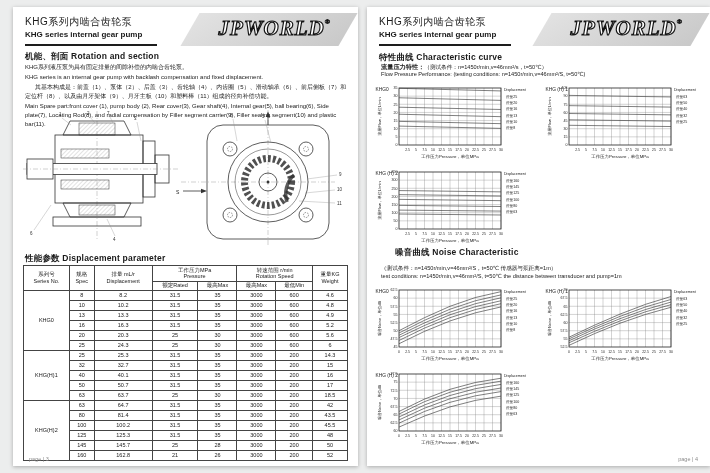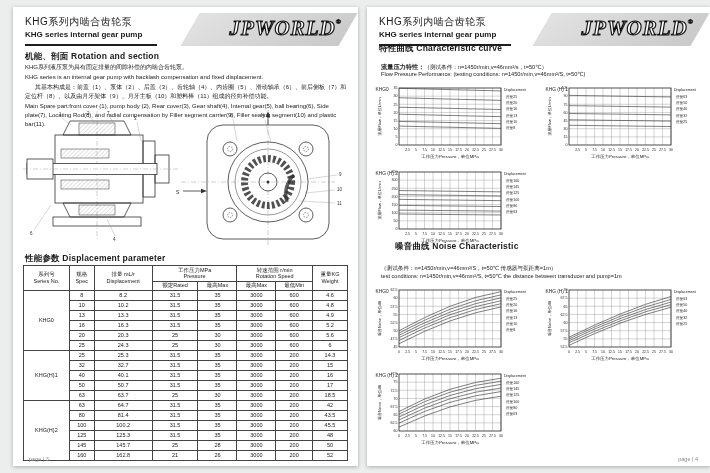--- a/index.html
+++ b/index.html
@@ -4,21 +4,21 @@
 <style>
   html,body{margin:0;padding:0;}
   body{background:#e7e8e8;font-family:"Liberation Sans","DejaVu Sans",sans-serif;color:#1a1a1a;}
   .canvas{position:relative;width:710px;height:473px;overflow:hidden;background:#eceded;}
   .page{position:absolute;top:7px;height:459px;background:#fff;box-shadow:0 1px 4px rgba(0,0,0,.28);}
   .page-left{left:13px;width:345px;}
   .page-right{left:367px;width:343px;}
 
   .page-header{position:absolute;top:8px;left:12px;right:8px;height:36px;}
   .swoosh{position:absolute;right:2px;top:-2px;width:158px;height:33px;background:linear-gradient(135deg,#e2e2e2,#c9c9c9);transform:skewX(-30deg);}
-  .logo{position:absolute;right:8px;top:1px;font-family:"Liberation Serif","DejaVu Serif",serif;font-style:italic;font-weight:bold;font-size:21px;letter-spacing:1px;color:#fff;margin-left:36px;-webkit-text-stroke:1.2px #141414;}
+  .logo{position:absolute;right:19px;top:1px;font-family:"Liberation Serif","DejaVu Serif",serif;font-style:italic;font-weight:bold;font-size:21px;letter-spacing:1px;color:#fff;margin-left:36px;-webkit-text-stroke:1.2px #141414;}
   .logo sup{font-size:7px;vertical-align:11px;-webkit-text-stroke:.6px #141414;}
   .title-cn{font-size:10px;font-weight:normal;letter-spacing:.5px;}
   .title-en{font-size:8px;font-weight:bold;margin-top:1px;}
   .title-rule{position:absolute;left:0;top:29px;width:132px;height:1.6px;background:#1d1d1d;}
 
   .sec-h{position:absolute;left:12px;font-size:8.5px;font-weight:bold;letter-spacing:.2px;}
   .paras{position:absolute;left:12px;right:9px;font-size:6px;line-height:1.5;color:#222;}
   .paras p{margin:0 0 1px 0;}
   .paras p.indent{text-indent:10px;}
   .cond{position:absolute;left:14px;font-size:5.6px;color:#222;white-space:nowrap;}
@@ -325,21 +325,21 @@
 
   <div class="page page-right">
     <div class="page-header">
       <div class="swoosh"></div>
       <div class="logo"><span>JPWORLD</span><sup>®</sup></div>
       <div class="title-cn">KHG系列内啮合齿轮泵</div>
       <div class="title-en">KHG series internal gear pump</div>
       <div class="title-rule"></div>
     </div>
 
-    <div class="sec-h" style="top:36px;">特性曲线 Characteristic curve</div>
+    <div class="sec-h" style="top:45px;">特性曲线 Characteristic curve</div>
     <div class="cond" style="top:56px;"><b>流量压力特性：</b><span>（测试条件：n=1450r/min,v=46mm²/s，t=50℃）</span></div>
     <div class="cond" style="top:64px;">Flow Pressure Performance: (testing conditions: n=1450r/min,v=46mm²/S, t=50℃)</div>
 
     <div class="chart" style="left:8px;top:74px;"><svg width="164" height="82" viewBox="0 0 164 82">
           <line x1="32.5" y1="7" x2="32.5" y2="64" stroke="#828282" stroke-width="0.35"></line>
           <text x="32.5" y="69.5" font-size="3.4" fill="#222" text-anchor="middle">2.5</text>
           <line x1="41" y1="7" x2="41" y2="64" stroke="#828282" stroke-width="0.35"></line>
           <text x="41" y="69.5" font-size="3.4" fill="#222" text-anchor="middle">5</text>
           <line x1="49.5" y1="7" x2="49.5" y2="64" stroke="#828282" stroke-width="0.35"></line>
           <text x="49.5" y="69.5" font-size="3.4" fill="#222" text-anchor="middle">7.5</text>
@@ -499,21 +499,21 @@
           <text x="6" y="35.5" font-size="4" fill="#222" text-anchor="middle" transform="rotate(-90 6 35.5)">流量Flow，单位L/min</text>
           <text x="129" y="10" font-size="3.6" fill="#222">Displacement</text>
           <text x="131" y="17" font-size="3.6" fill="#222">排量160</text>
           <text x="131" y="23.2" font-size="3.6" fill="#222">排量145</text>
           <text x="131" y="29.4" font-size="3.6" fill="#222">排量125</text>
           <text x="131" y="35.6" font-size="3.6" fill="#222">排量100</text>
           <text x="131" y="41.8" font-size="3.6" fill="#222">排量80</text>
           <text x="131" y="48" font-size="3.6" fill="#222">排量63</text>
         </svg></div>
 
-    <div class="sec-h" style="top:234px;padding-left:16px;">噪音曲线 Noise Characteristic</div>
+    <div class="sec-h" style="top:240px;padding-left:16px;">噪音曲线 Noise Characteristic</div>
     <div class="cond" style="top:258px;">（测试条件：n=1450r/min,v=46mm²/S，t=50℃ 传感器与泵距离=1m）</div>
     <div class="cond" style="top:266px;">test conditions: n=1450r/min,v=46mm²/S, t=50℃ the distance between transducer and pump=1m</div>
 
     <div class="chart" style="left:8px;top:276px;"><svg width="164" height="82" viewBox="0 0 164 82">
           <text x="24" y="69.5" font-size="3.4" fill="#222" text-anchor="middle">0</text>
           <line x1="32.5" y1="7" x2="32.5" y2="64" stroke="#828282" stroke-width="0.35"></line>
           <text x="32.5" y="69.5" font-size="3.4" fill="#222" text-anchor="middle">2.5</text>
           <line x1="41" y1="7" x2="41" y2="64" stroke="#828282" stroke-width="0.35"></line>
           <text x="41" y="69.5" font-size="3.4" fill="#222" text-anchor="middle">5</text>
           <line x1="49.5" y1="7" x2="49.5" y2="64" stroke="#828282" stroke-width="0.35"></line>

